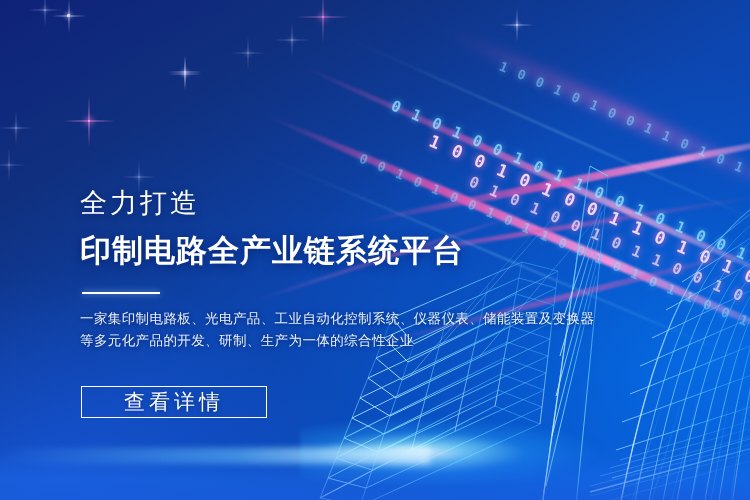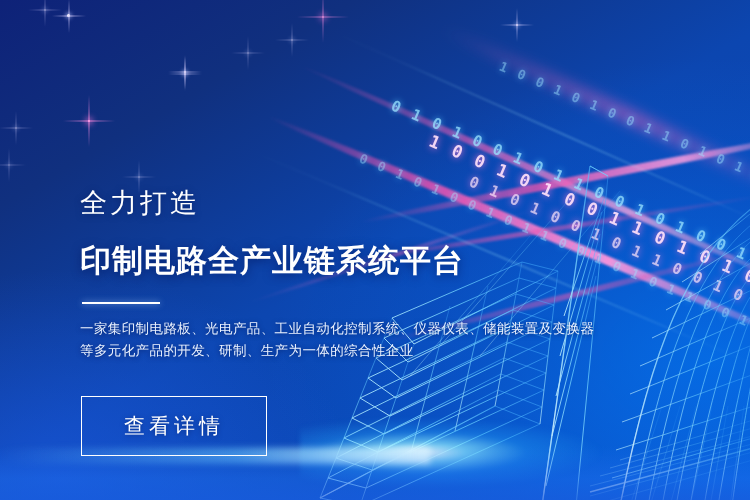--- a/index.html
+++ b/index.html
@@ -64,42 +64,42 @@
   .floorglow{
     position:absolute; left:0; bottom:0; width:750px; height:54px;
     background:linear-gradient(180deg, rgba(20,90,220,0) 0%, rgba(30,110,240,.45) 60%, rgba(25,95,225,.75) 100%);
   }
 
   
   .content{ position:absolute; left:80px; top:190px; width:540px; }
 
   .eyebrow{
     font-size:27px; line-height:1; color:#ffffff; font-weight:400;
-    letter-spacing:3px; margin-bottom:28px;
+    letter-spacing:3px; margin-bottom:18px;
     text-shadow:0 1px 6px rgba(0,20,80,.55);
   }
   .headline{
     font-size:31px; line-height:1; color:#ffffff; font-weight:bold;
     letter-spacing:1px; white-space:nowrap;
     text-shadow:0 2px 10px rgba(0,20,90,.65);
   }
   .divider{
     width:78px; height:2px; background:#ffffff; margin:26px 0 14px 2px;
     box-shadow:0 0 6px rgba(180,220,255,.7);
   }
   .desc{
     font-size:13.5px; line-height:22px; color:#ecf3ff; font-weight:400;
     letter-spacing:.4px;
     text-shadow:0 1px 5px rgba(0,20,80,.7);
   }
   .desc div{ white-space:nowrap; }
 
   .cta{
     display:flex; align-items:center; justify-content:center;
-    width:186px; height:60px; margin-top:34px; margin-left:1px;
+    width:186px; height:32px; margin-top:34px; margin-left:1px;
     border:1.5px solid #ffffff; background:transparent;
     color:#ffffff; font-size:21px; letter-spacing:4px; font-weight:400;
     cursor:pointer; text-shadow:0 1px 5px rgba(0,20,80,.5);
     font-family:"Liberation Sans","DejaVu Sans",sans-serif;
   }
 </style>
 </head>
 <body>
 
 <div class="banner">

